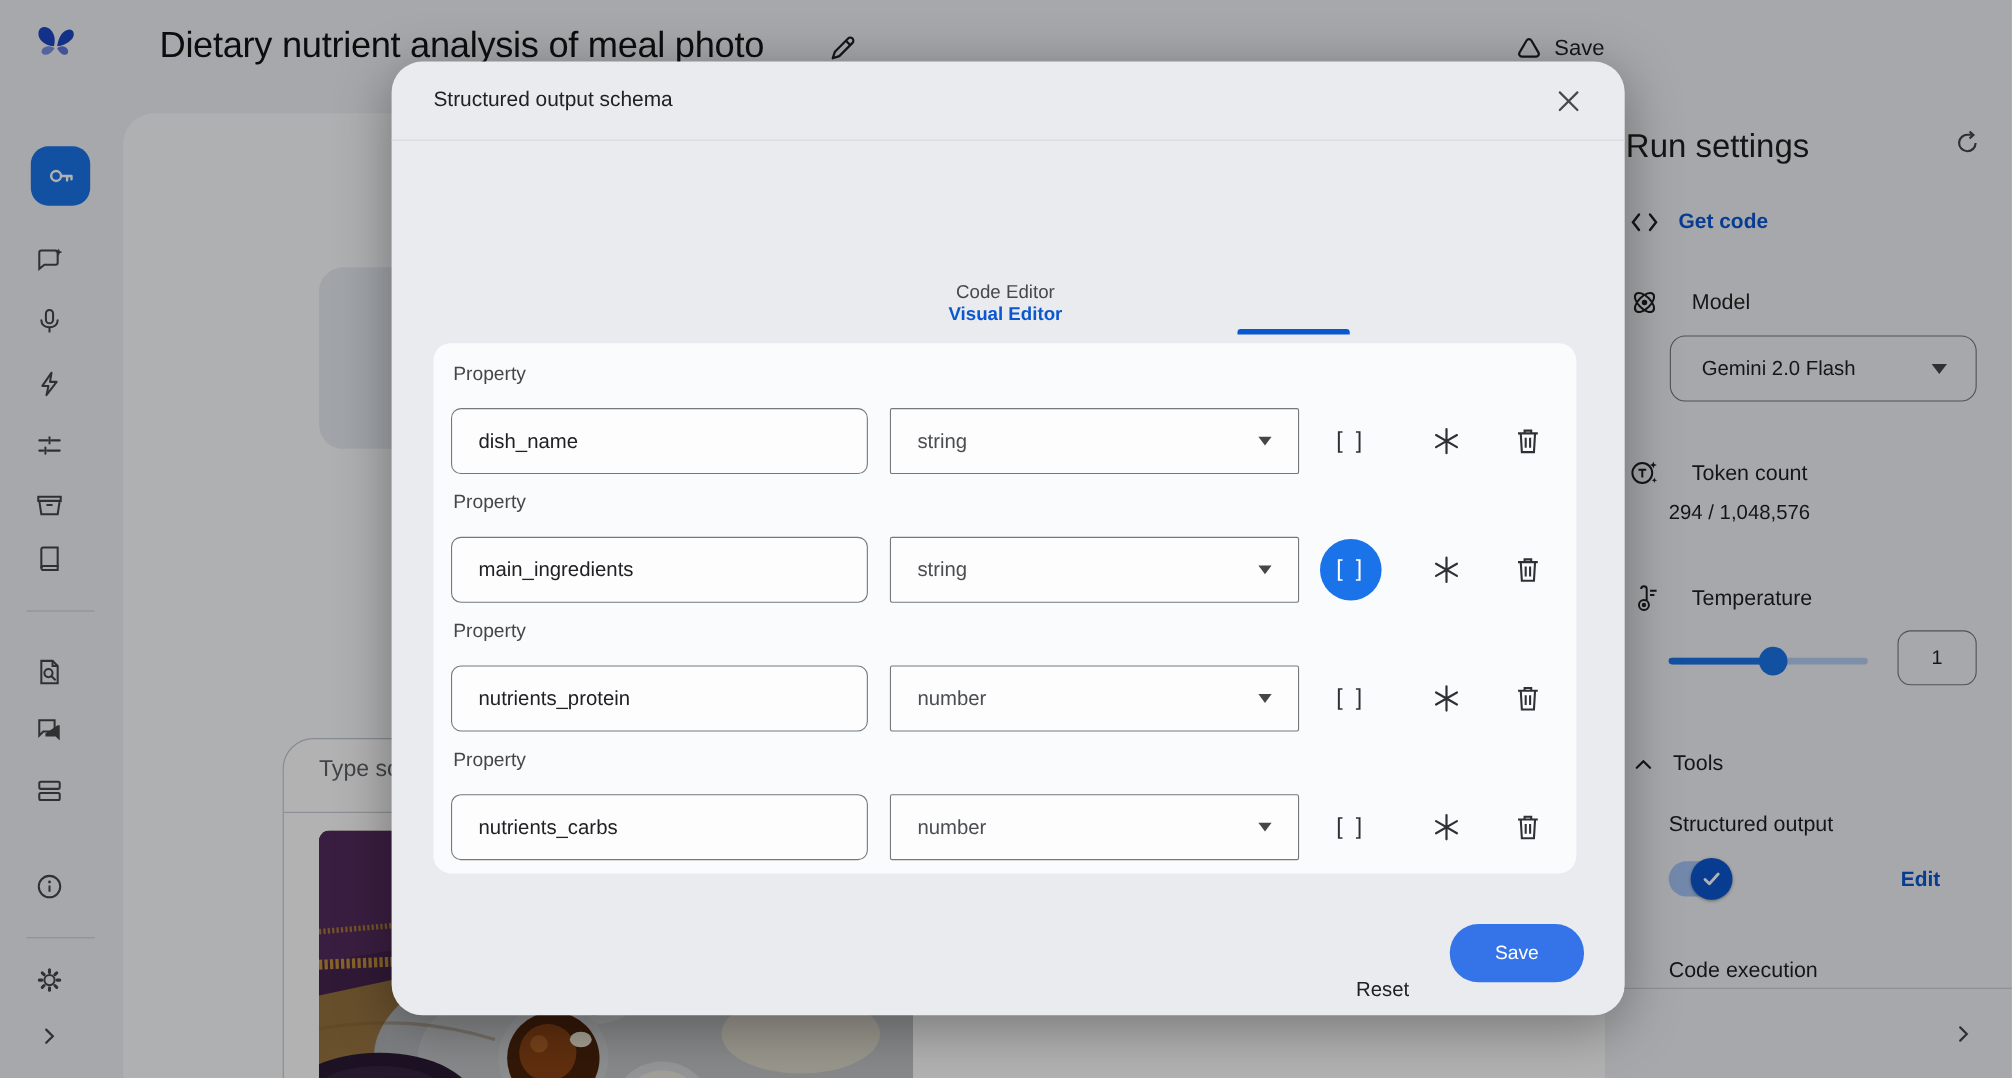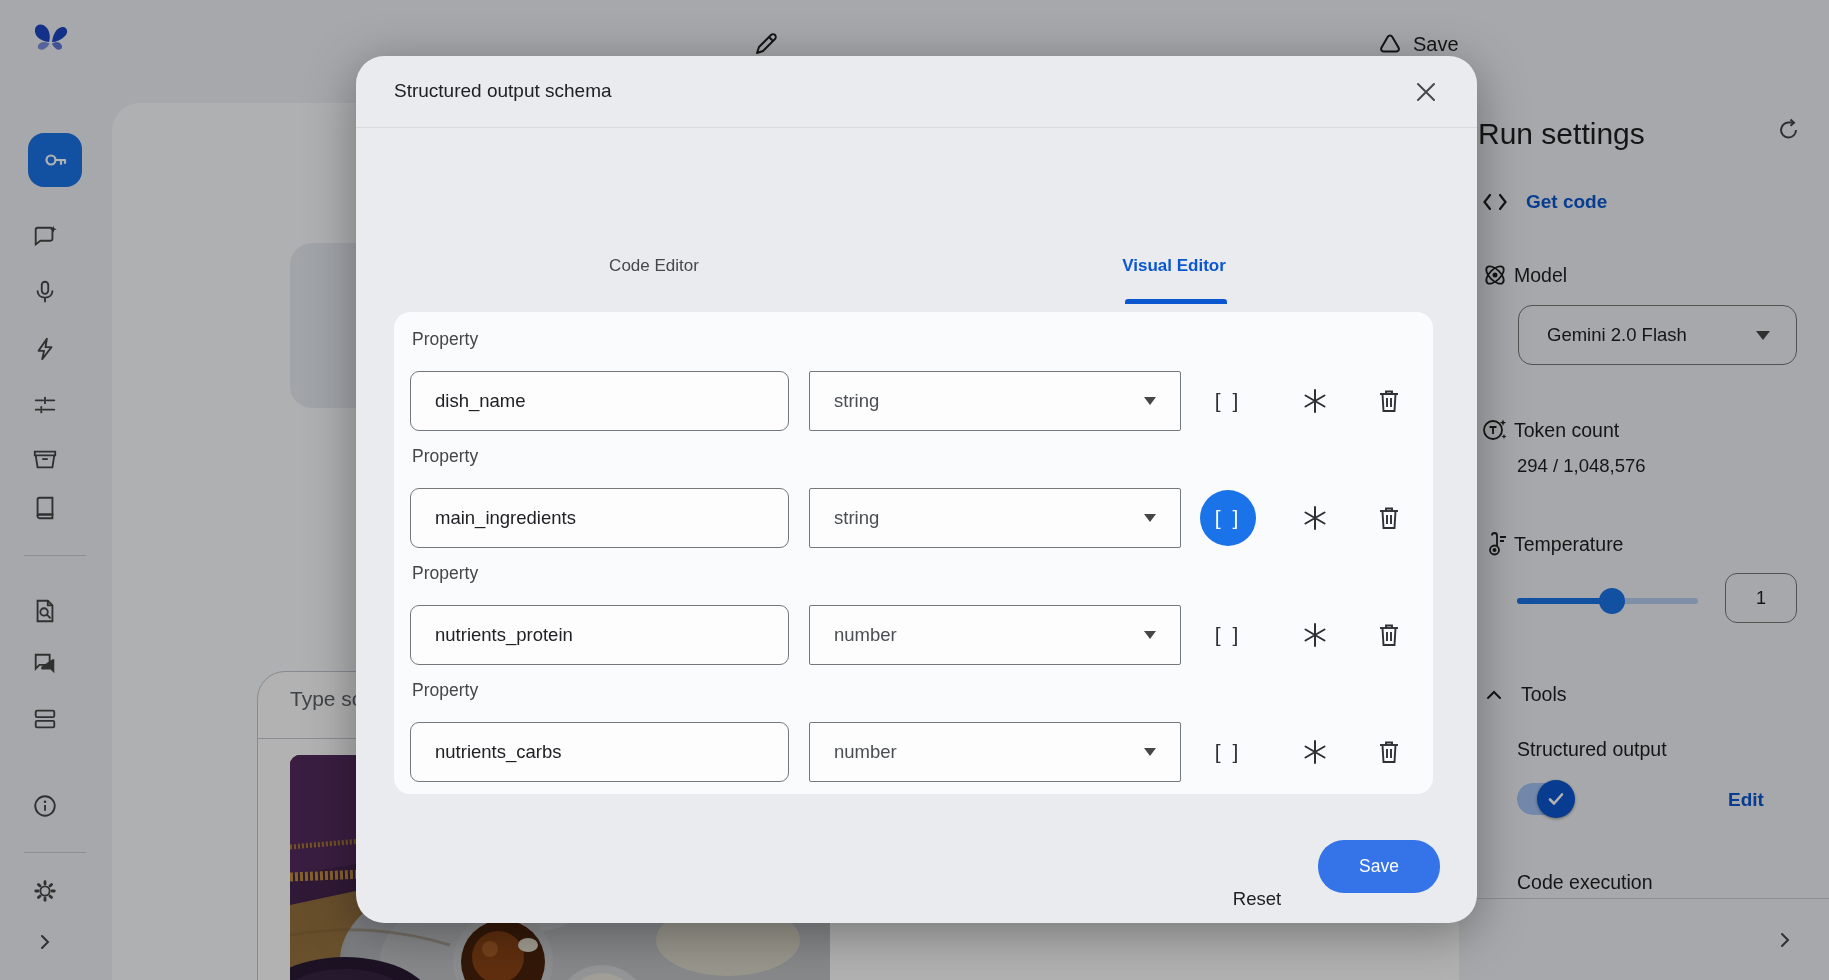--- a/index.html
+++ b/index.html
@@ -37,21 +37,21 @@
   .prompt-divider { position:absolute; left:146px; top:635px; width:1221px; height:1px; background:#c6cad1; }
   .photo { position:absolute; left:178px; top:652px; width:540px; height:253px; border-radius:10px; overflow:hidden; }
 
   
   .rpanel { position:absolute; left:1459px; top:0; width:370px; height:980px; background:#eff1f5; }
   .rs-title { position:absolute; left:19px; top:117px; font-size:30px; font-weight:500; color:#1f1f1f; }
   .refresh { position:absolute; left:318px; top:118px; width:24px; height:24px; }
   .getcode { position:absolute; left:23px; top:191px; display:flex; align-items:center; gap:18px; cursor:pointer; }
   .getcode .lbl { font-size:19px; font-weight:bold; color:#0b57d0; }
   .sec-ic { width:26px; height:26px; }
-  .sec-row { position:absolute; display:flex; align-items:center; gap:6px; font-size:19.5px; font-weight:500; color:#1f1f1f; }
+  .sec-row { position:absolute; display:flex; align-items:center; gap:30px; font-size:19.5px; font-weight:500; color:#1f1f1f; }
   .model-dd { position:absolute; left:59px; top:305px; width:279px; height:60px; border:1px solid #747775; border-radius:14px; display:flex; align-items:center; cursor:pointer; }
   .model-dd .val { margin-left:28px; font-size:18.5px; color:#1f1f1f; }
   .caret { width:0; height:0; border-left:7px solid transparent; border-right:7px solid transparent; border-top:9px solid #444746; }
   .model-dd .caret { position:absolute; right:26px; }
   .token-val { position:absolute; left:58px; top:455px; font-size:18.5px; color:#1f1f1f; }
   .slider-track { position:absolute; left:58px; top:598px; width:181px; height:6px; border-radius:3px; background:#b7cdf2; }
   .slider-fill { position:absolute; left:0; top:0; height:6px; width:95px; border-radius:3px; background:#1a73e8; }
   .slider-thumb { position:absolute; left:82px; top:-10px; width:26px; height:26px; border-radius:50%; background:#1a73e8; }
   .temp-box { position:absolute; left:266px; top:573px; width:72px; height:50px; border:1px solid #747775; border-radius:12px; display:flex; align-items:center; justify-content:center; font-size:18px; }
   .toggle { position:absolute; left:58px; top:783px; width:56px; height:32px; border-radius:16px; background:#a5c4f5; }
@@ -65,21 +65,21 @@
   
   .dim { position:absolute; inset:0; background:rgba(0,0,0,0.30); z-index:40; }
 
   
   .modal { position:absolute; left:356px; top:56px; width:1121px; height:867px; background:#e9ebee; border-radius:28px; z-index:50; box-shadow:0 10px 50px rgba(0,0,0,.35); }
   .m-title { position:absolute; left:38px; top:24px; font-size:19px; font-weight:500; color:#202124; }
   .m-close { position:absolute; left:1055px; top:21px; width:30px; height:30px; cursor:pointer; }
   .m-hdiv { position:absolute; left:0; top:71px; width:1121px; height:1px; background:#d8dadd; }
   .m-desc { position:absolute; left:38px; top:113px; width:1045px; font-size:18.5px; color:#1f1f1f; }
   .m-desc a { color:#1a73e8; text-decoration:none; cursor:pointer; }
-  .m-tabs { position:absolute; left:38px; top:200px; width:1040px; height:30px; display:flex; }
+  .m-tabs { position:absolute; left:38px; top:200px; width:1040px; height:30px; display:flex;flex-direction:column; }
   .m-tab { flex:1; text-align:center; font-size:17px; font-weight:500; color:#45484c; cursor:pointer; }
   .m-tab.active { color:#0b57d0; font-weight:bold; }
   .m-underline { position:absolute; left:769px; top:243px; width:102px; height:5px; border-radius:3px 3px 0 0; background:#0b57d0; }
   .m-panel { position:absolute; left:38px; top:256px; width:1039px; height:482px; background:#fafbfd; border-radius:16px; overflow:hidden; }
   .prow { position:absolute; left:0; width:867px; height:117px; }
   .plabel { position:absolute; left:18px; top:0; font-size:17.5px; color:#444746; }
   .pname { position:absolute; left:16px; top:42px; width:379px; height:60px; border:1px solid #75787b; border-radius:9px; background:#fdfdfe; font-family:inherit; font-size:18.5px; color:#202124; padding-left:24px; }
   .ptype { position:absolute; left:415px; top:42px; width:372px; height:60px; border:1px solid #75787b; border-radius:2px; background:#fdfdfe; display:flex; align-items:center; cursor:pointer; }
   .ptype .val { margin-left:24px; font-size:18.5px; color:#4a4e52; }
   .ptype .caret { position:absolute; right:24px; border-left-width:6px; border-right-width:6px; border-top-width:8px; }
@@ -98,20 +98,21 @@
 
   <div class="topbar">
     <div class="logo">
       <svg viewBox="0 0 42 40" width="42" height="40">
         <path d="M19 20 C10 19 4 14 5 7 C6 2 12 1 16 5 C20 9 20.5 15 19 20 Z" fill="#1d47c4"></path>
         <path d="M22 20 C23 13 26 6 32 5 C37 4 39 10 35 14 C31 18 26 20 22 20 Z" fill="#1d47c4"></path>
         <path d="M19.5 22 C16 27 12 29 9 27 C6 25 9 20 14 20 C17 20 19 21 19.5 22 Z" fill="#7a90dd"></path>
         <path d="M22 22 C25 27 28 29 31 27 C33.5 25 31 20 26.5 20 C24 20 22.5 21 22 22 Z" fill="#5d77d6"></path>
       </svg>
     </div>
+    <div class="page-title">Dietary nutrient analysis of meal photo</div>
     <div class="pencil">
       <svg viewBox="0 0 28 28" width="28" height="28">
           <path d="M5 23 L7 17 L19 5 C20 4 22 4 23 5 C24 6 24 8 23 9 L11 21 Z" fill="none" stroke="#1f1f1f" stroke-width="2" stroke-linejoin="round"></path>
           <path d="M17 7 L21 11" stroke="#1f1f1f" stroke-width="2"></path>
         </svg>
     </div>
 
     <div class="tb-act" style="left:1377px;">
       <span>
         <svg viewBox="0 0 26 26" width="26" height="26">

